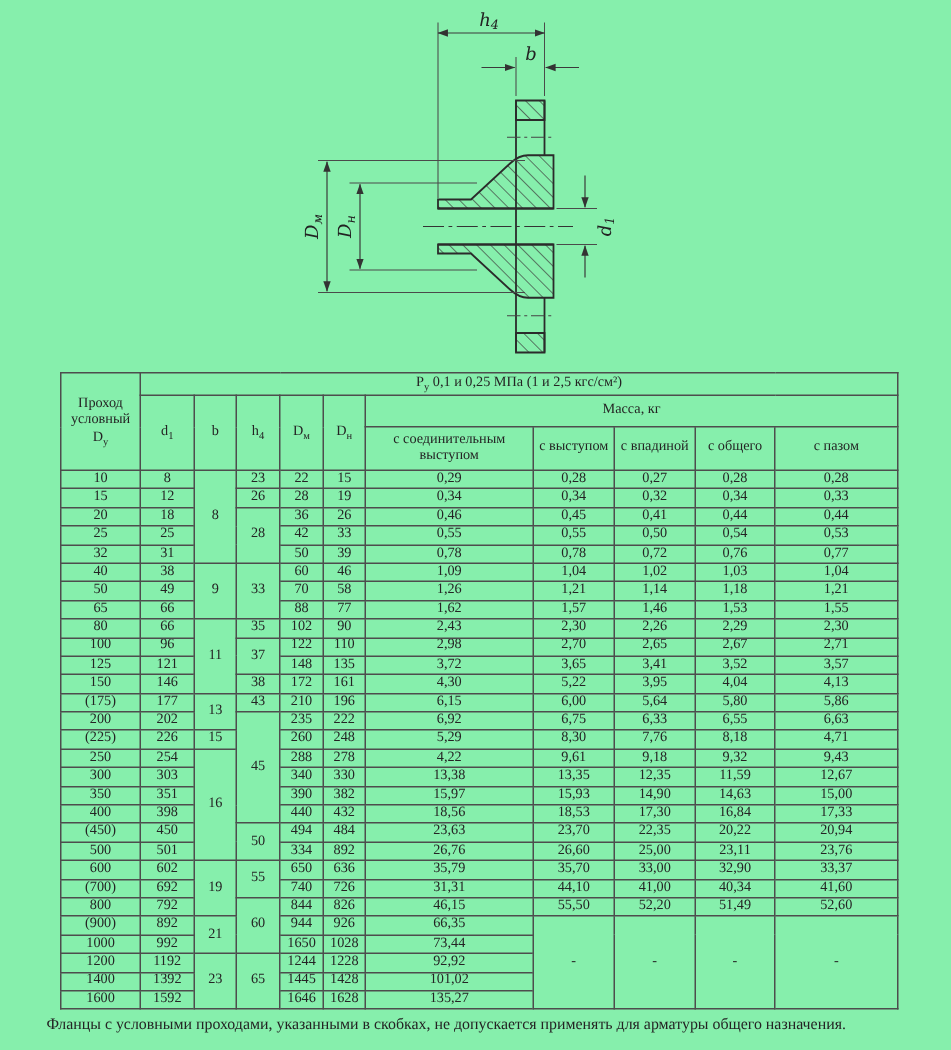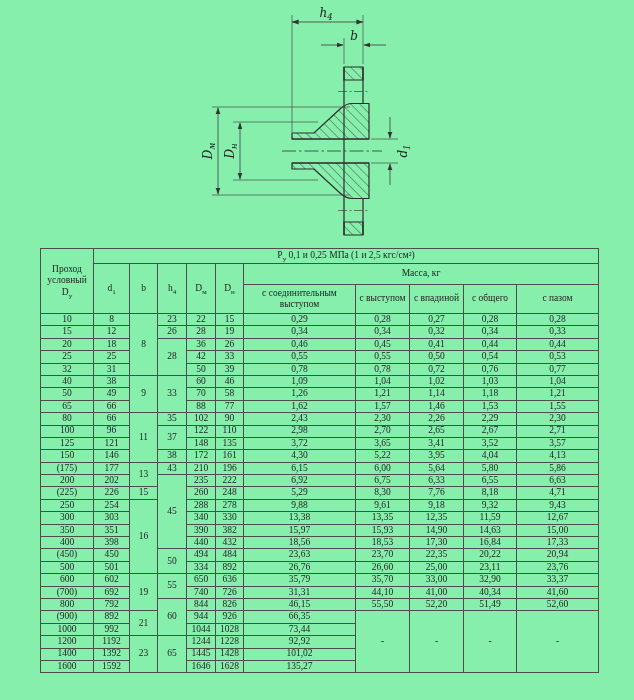--- a/index.html
+++ b/index.html
@@ -314,21 +314,21 @@
             <td>7,76</td>
             <td>8,18</td>
             <td>4,71</td>
           </tr>
           <tr>
             <td>250</td>
             <td>254</td>
             <td rowspan="6">16</td>
             <td>288</td>
             <td>278</td>
-            <td>9,88</td>
+            <td>4,22</td>
             <td>9,61</td>
             <td>9,18</td>
             <td>9,32</td>
             <td>9,43</td>
           </tr>
           <tr>
             <td>300</td>
             <td>303</td>
             <td>340</td>
             <td>330</td>
@@ -427,21 +427,21 @@
             <td>926</td>
             <td>66,35</td>
             <td rowspan="5">-</td>
             <td rowspan="5">-</td>
             <td rowspan="5">-</td>
             <td rowspan="5">-</td>
           </tr>
           <tr>
             <td>1000</td>
             <td>992</td>
-            <td>1044</td>
+            <td>1650</td>
             <td>1028</td>
             <td>73,44</td>
           </tr>
           <tr>
             <td>1200</td>
             <td>1192</td>
             <td rowspan="3">23</td>
             <td rowspan="3">65</td>
             <td>1244</td>
             <td>1228</td>
@@ -458,14 +458,15 @@
             <td>1600</td>
             <td>1592</td>
             <td>1646</td>
             <td>1628</td>
             <td>135,27</td>
           </tr>
         </tbody>
     </table>
   </div>
 
+  <div id="footer-note">Фланцы с условными проходами, указанными в скобках, не допускается применять для арматуры общего назначения.</div>
 
 </div>
 
 </body></html>

